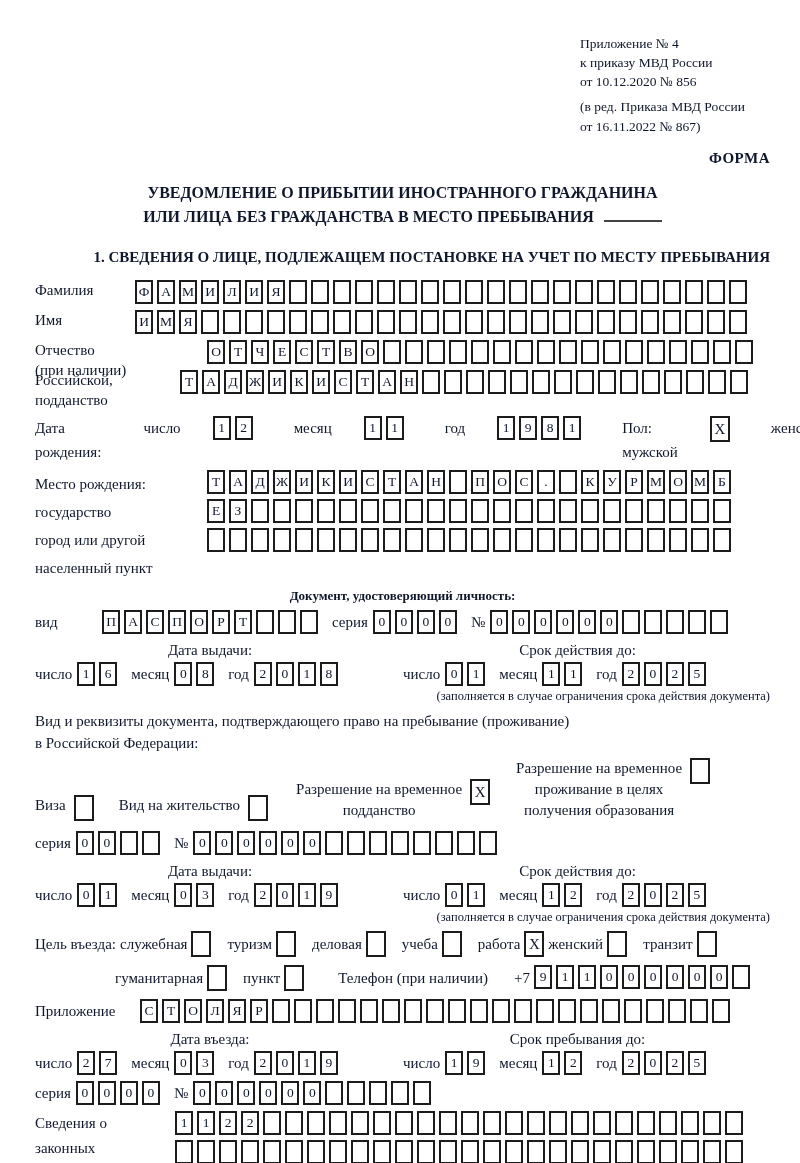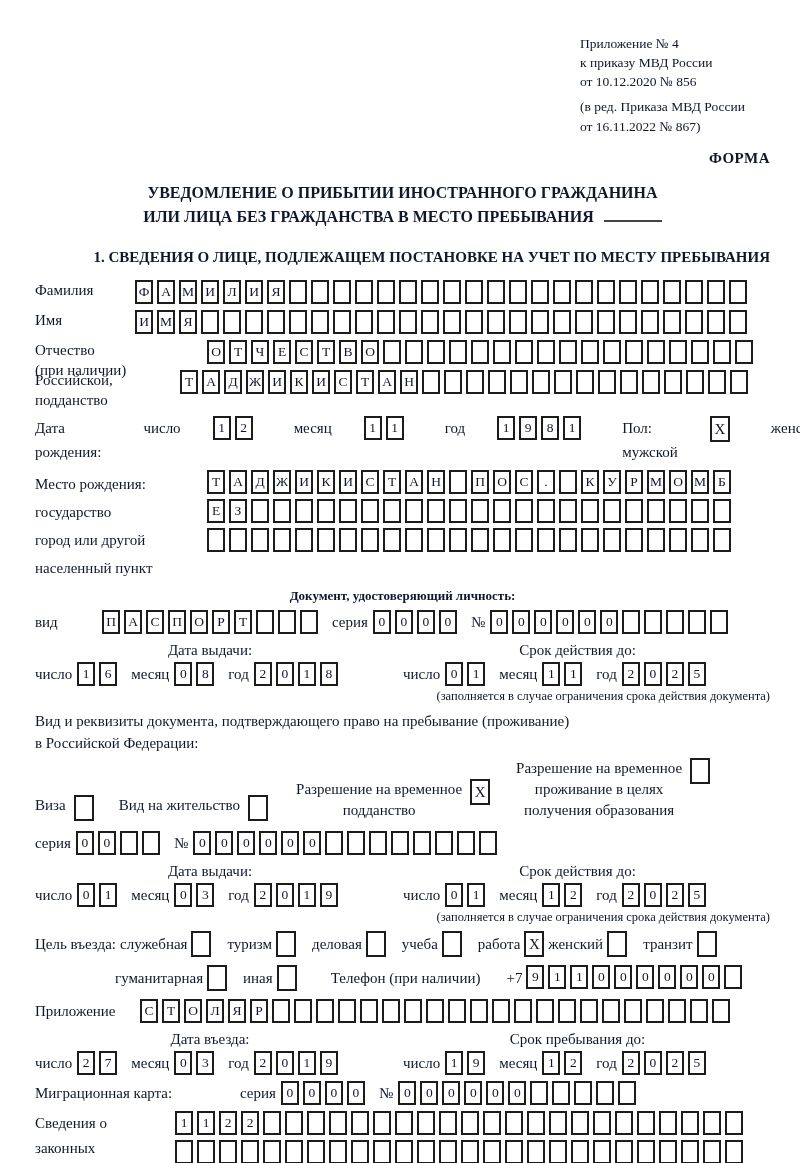--- a/index.html
+++ b/index.html
@@ -250,21 +250,21 @@
     <span class="cells"><span class="cell big">X</span></span>
     <span class="p-lab">женский</span>
     <span class="cells"><span class="cell big"></span></span>
     <span class="p-lab p-gap">транзит</span>
     <span class="cells"><span class="cell big"></span></span>
   </div>
 
   <div class="row" style="margin-top:8px;">
     <span class="p-lab" style="margin-left:80px;">гуманитарная</span>
     <span class="cells"><span class="cell big"></span></span>
-    <span class="p-lab p-gap">иная</span>
+    <span class="p-lab p-gap">пункт</span>
     <span class="cells"><span class="cell big"></span></span>
     <span class="p-lab" style="margin-left:30px;">Телефон (при наличии)</span>
     <span class="p-lab" style="margin-left:22px;">+7</span>
     <span class="cells"><span class="cell">9</span><span class="cell">1</span><span class="cell">1</span><span class="cell">0</span><span class="cell">0</span><span class="cell">0</span><span class="cell">0</span><span class="cell">0</span><span class="cell">0</span><span class="cell"></span></span>
   </div>
 
   <div class="row" style="margin-top:8px;">
     <div class="lbl w105" style="line-height:24px;">Приложение</div>
     <div class="cells"><span class="cell">С</span><span class="cell">Т</span><span class="cell">О</span><span class="cell">Л</span><span class="cell">Я</span><span class="cell">Р</span><span class="cell"></span><span class="cell"></span><span class="cell"></span><span class="cell"></span><span class="cell"></span><span class="cell"></span><span class="cell"></span><span class="cell"></span><span class="cell"></span><span class="cell"></span><span class="cell"></span><span class="cell"></span><span class="cell"></span><span class="cell"></span><span class="cell"></span><span class="cell"></span><span class="cell"></span><span class="cell"></span><span class="cell"></span><span class="cell"></span><span class="cell"></span></div>
   </div>
@@ -290,21 +290,20 @@
           <span class="ilbl">месяц</span>
           <span class="cells"><span class="cell">1</span><span class="cell">2</span></span>
           <span class="ilbl">год</span>
           <span class="cells"><span class="cell">2</span><span class="cell">0</span><span class="cell">2</span><span class="cell">5</span></span>
         </div>
       </div>
     </div>
   </div>
 
   <div class="row" style="margin-top:4px;">
-    <span class="ilbl first" style="width:200px;">Миграционная карта:</span>
     <span class="ilbl" style="margin-left:0;">серия</span>
     <span class="cells"><span class="cell">0</span><span class="cell">0</span><span class="cell">0</span><span class="cell">0</span></span>
     <span class="ilbl">№</span>
     <span class="cells"><span class="cell">0</span><span class="cell">0</span><span class="cell">0</span><span class="cell">0</span><span class="cell">0</span><span class="cell">0</span><span class="cell"></span><span class="cell"></span><span class="cell"></span><span class="cell"></span><span class="cell"></span></span>
   </div>
 
   <div class="legal">
     <div class="legal-lbl">
       <div>Сведения о</div>
       <div>законных</div>

